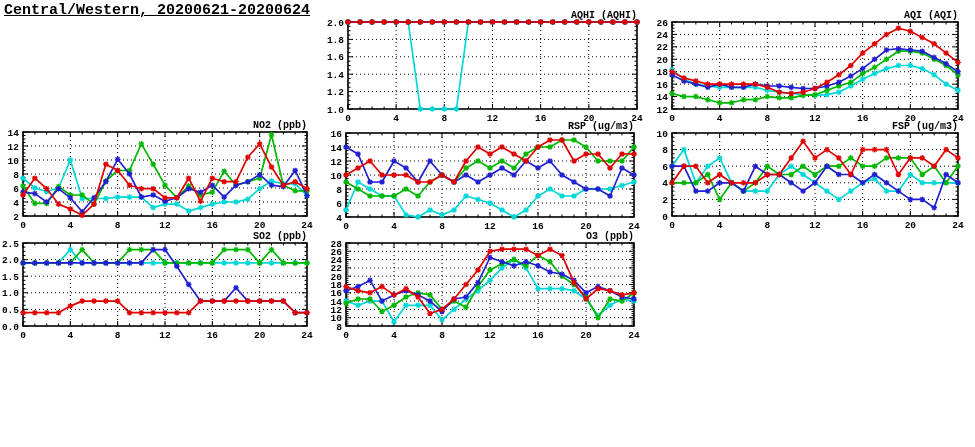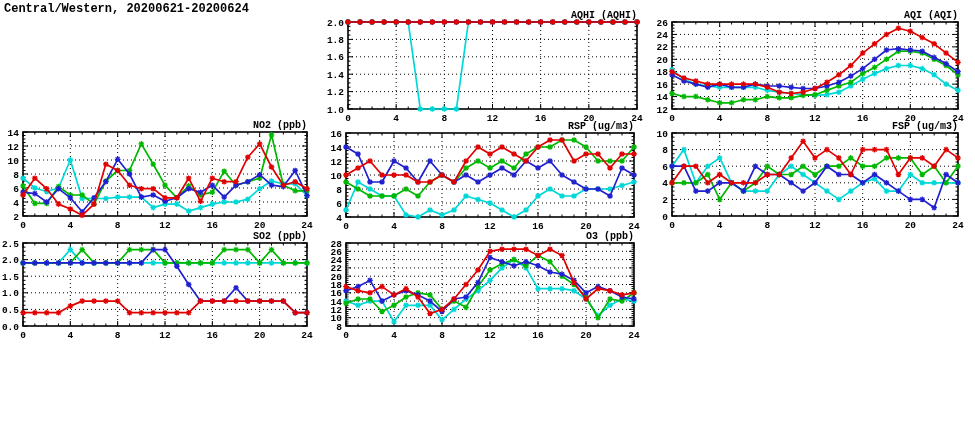--- a/index.html
+++ b/index.html
@@ -1,19 +1,19 @@
 <!DOCTYPE html>
 <html><head>
 <meta charset="utf-8">
 <style>
   html,body{margin:0;padding:0;background:#fff;}
   #stage{position:relative;width:975px;height:447px;background:#fff;overflow:hidden;
          font-family:"Liberation Mono","DejaVu Sans Mono",monospace;}
-  #page-title{position:absolute;left:4px;top:2px;font-size:12px;font-weight:bold;color:#000;
-              letter-spacing:0px;white-space:pre;}
+  #page-title{position:absolute;left:4px;top:2px;font-size:15px;font-weight:bold;color:#000;
+              letter-spacing:0px;white-space:pre;text-decoration:underline;}
   .chart{position:absolute;}
   .chart svg{display:block;}
 </style>
 </head>
 <body>
 
 <div id="stage">
   <div id="page-title">Central/Western, 20200621-20200624</div>
   <div class="chart" style="left: 320px; top: 6px;">
       <svg width="330" height="124" viewBox="0 0 330 124">

